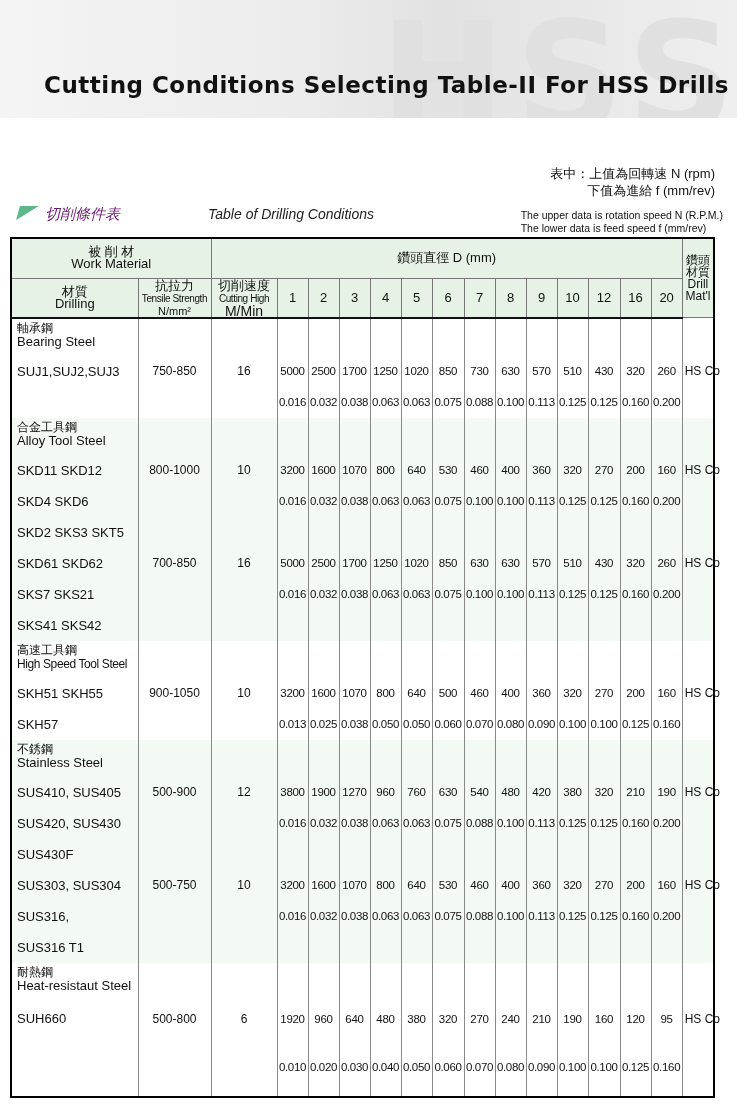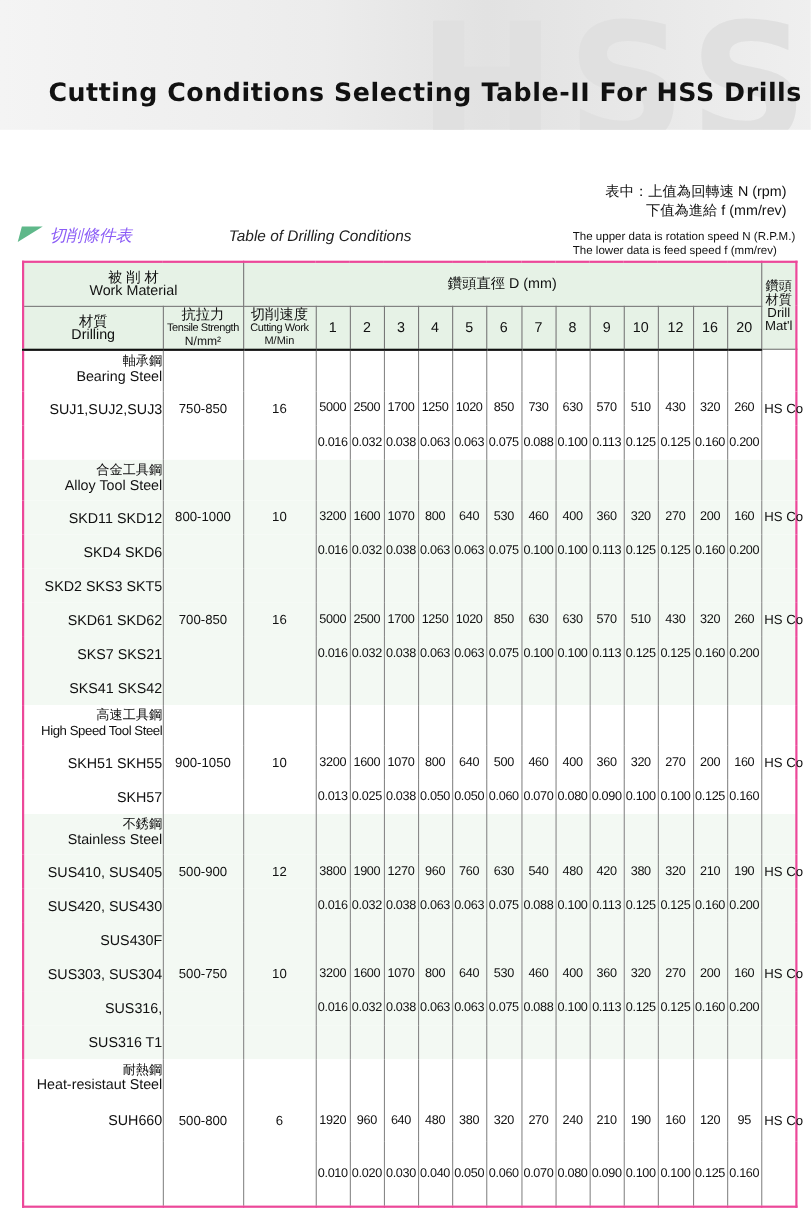--- a/index.html
+++ b/index.html
@@ -10,33 +10,33 @@
   .banner .ghost { position:absolute; top:-10px; left:380px; font-size:150px; font-weight:bold; color:#e0e0e0;
                    letter-spacing:10px; font-family:"DejaVu Sans", sans-serif; }
   .title-cn { position:absolute; left:44px; top:24px; font-size:34px; font-weight:bold; color:#111;
               font-family:"DejaVu Sans", sans-serif; letter-spacing:1px; }
   .title-en { position:absolute; left:44px; top:72px; font-size:23px; font-weight:bold; color:#111;
               font-family:"DejaVu Sans", sans-serif; letter-spacing:0.5px; }
   .note-cn { position:absolute; right:22px; top:165px; font-size:13px; text-align:right; line-height:17px; color:#111; }
   .note-en { position:absolute; right:14px; top:209px; font-size:10.5px; line-height:13px; color:#111; }
   .sec-tri { position:absolute; left:18px; top:206px; width:0; height:0;
              border-left:0 solid transparent; border-right:19px solid transparent; border-top:14px solid #5fb88a; transform:skewX(-15deg); }
-  .sec-cn { position:absolute; left:45px; top:205px; font-size:15px; font-style:italic; color:#8b5cf6; }
+  .sec-cn { position:absolute; left:45px; top:205px; font-size:15px; font-style:italic; color:#701a75; }
   .sec-en { position:absolute; left:174px; top:206px; font-size:14px; font-style:italic; color:#222;margin-left:34px; }
 
-  table.main { position:absolute; left:20px; top:237px; border-collapse:collapse; table-layout:fixed;
-               width:703px; border:2px solid #ec4899; font-size:12px; }
+  table.main { position:absolute; left:10px; top:237px; border-collapse:collapse; table-layout:fixed;
+               width:703px; border:2px solid #000000; font-size:12px; }
   table.main th, table.main td { padding:0; text-align:center; vertical-align:middle; }
   table.main th { background:#e6f2e6; font-weight:normal; border:1px solid #777; line-height:12px; }
   table.main thead tr:last-child th { border-bottom:2px solid #111; }
   .h-big { font-size:13px; line-height:14px; }
   .h-small { font-size:10px; letter-spacing:-0.4px; }
   table.main td { border-left:1px solid #888; border-right:1px solid #888; height:31px; font-size:12px; }
   table.main td.num { font-size:11.5px; letter-spacing:-0.3px; font-family:"Liberation Sans", sans-serif; }
-  table.main td.mat { text-align:right; padding-left:5px; font-size:13px; white-space:nowrap; }
+  table.main td.mat { text-align:left; padding-left:5px; font-size:13px; white-space:nowrap; }
   table.main td.mat .cn { display:block; font-size:12px; line-height:13px; }
   table.main td.mat .en { display:block; font-size:13px; line-height:14px; }
   table.main td.mat .en.narrow { font-size:12px; letter-spacing:-0.4px; }
   table.main td.drill { text-align:left; padding-left:2px; font-size:12px; white-space:nowrap; }
   tr.g0 td, tr.g2 td, tr.g4 td { background:#ffffff; }
   tr.g1 td, tr.g3 td { background:#f3f9f3; }
 </style>
 </head>
 <body>
 
@@ -98,22 +98,22 @@
         <div>材質</div>
         <div>Drilling</div>
       </th>
       <th>
         <div class="h-big">抗拉力</div>
         <div class="h-small">Tensile Strength</div>
         <div style="font-size:11px">N/mm²</div>
       </th>
       <th>
         <div class="h-big">切削速度</div>
-        <div class="h-small">Cutting Work</div>
-        <div style="font-size:10px">M/Min</div>
+        <div class="h-small">Cutting High</div>
+        <div style="font-size:14px">M/Min</div>
       </th>
     <th class="h-big">1</th>
         <th class="h-big">2</th>
         <th class="h-big">3</th>
         <th class="h-big">4</th>
         <th class="h-big">5</th>
         <th class="h-big">6</th>
         <th class="h-big">7</th>
         <th class="h-big">8</th>
         <th class="h-big">9</th>

